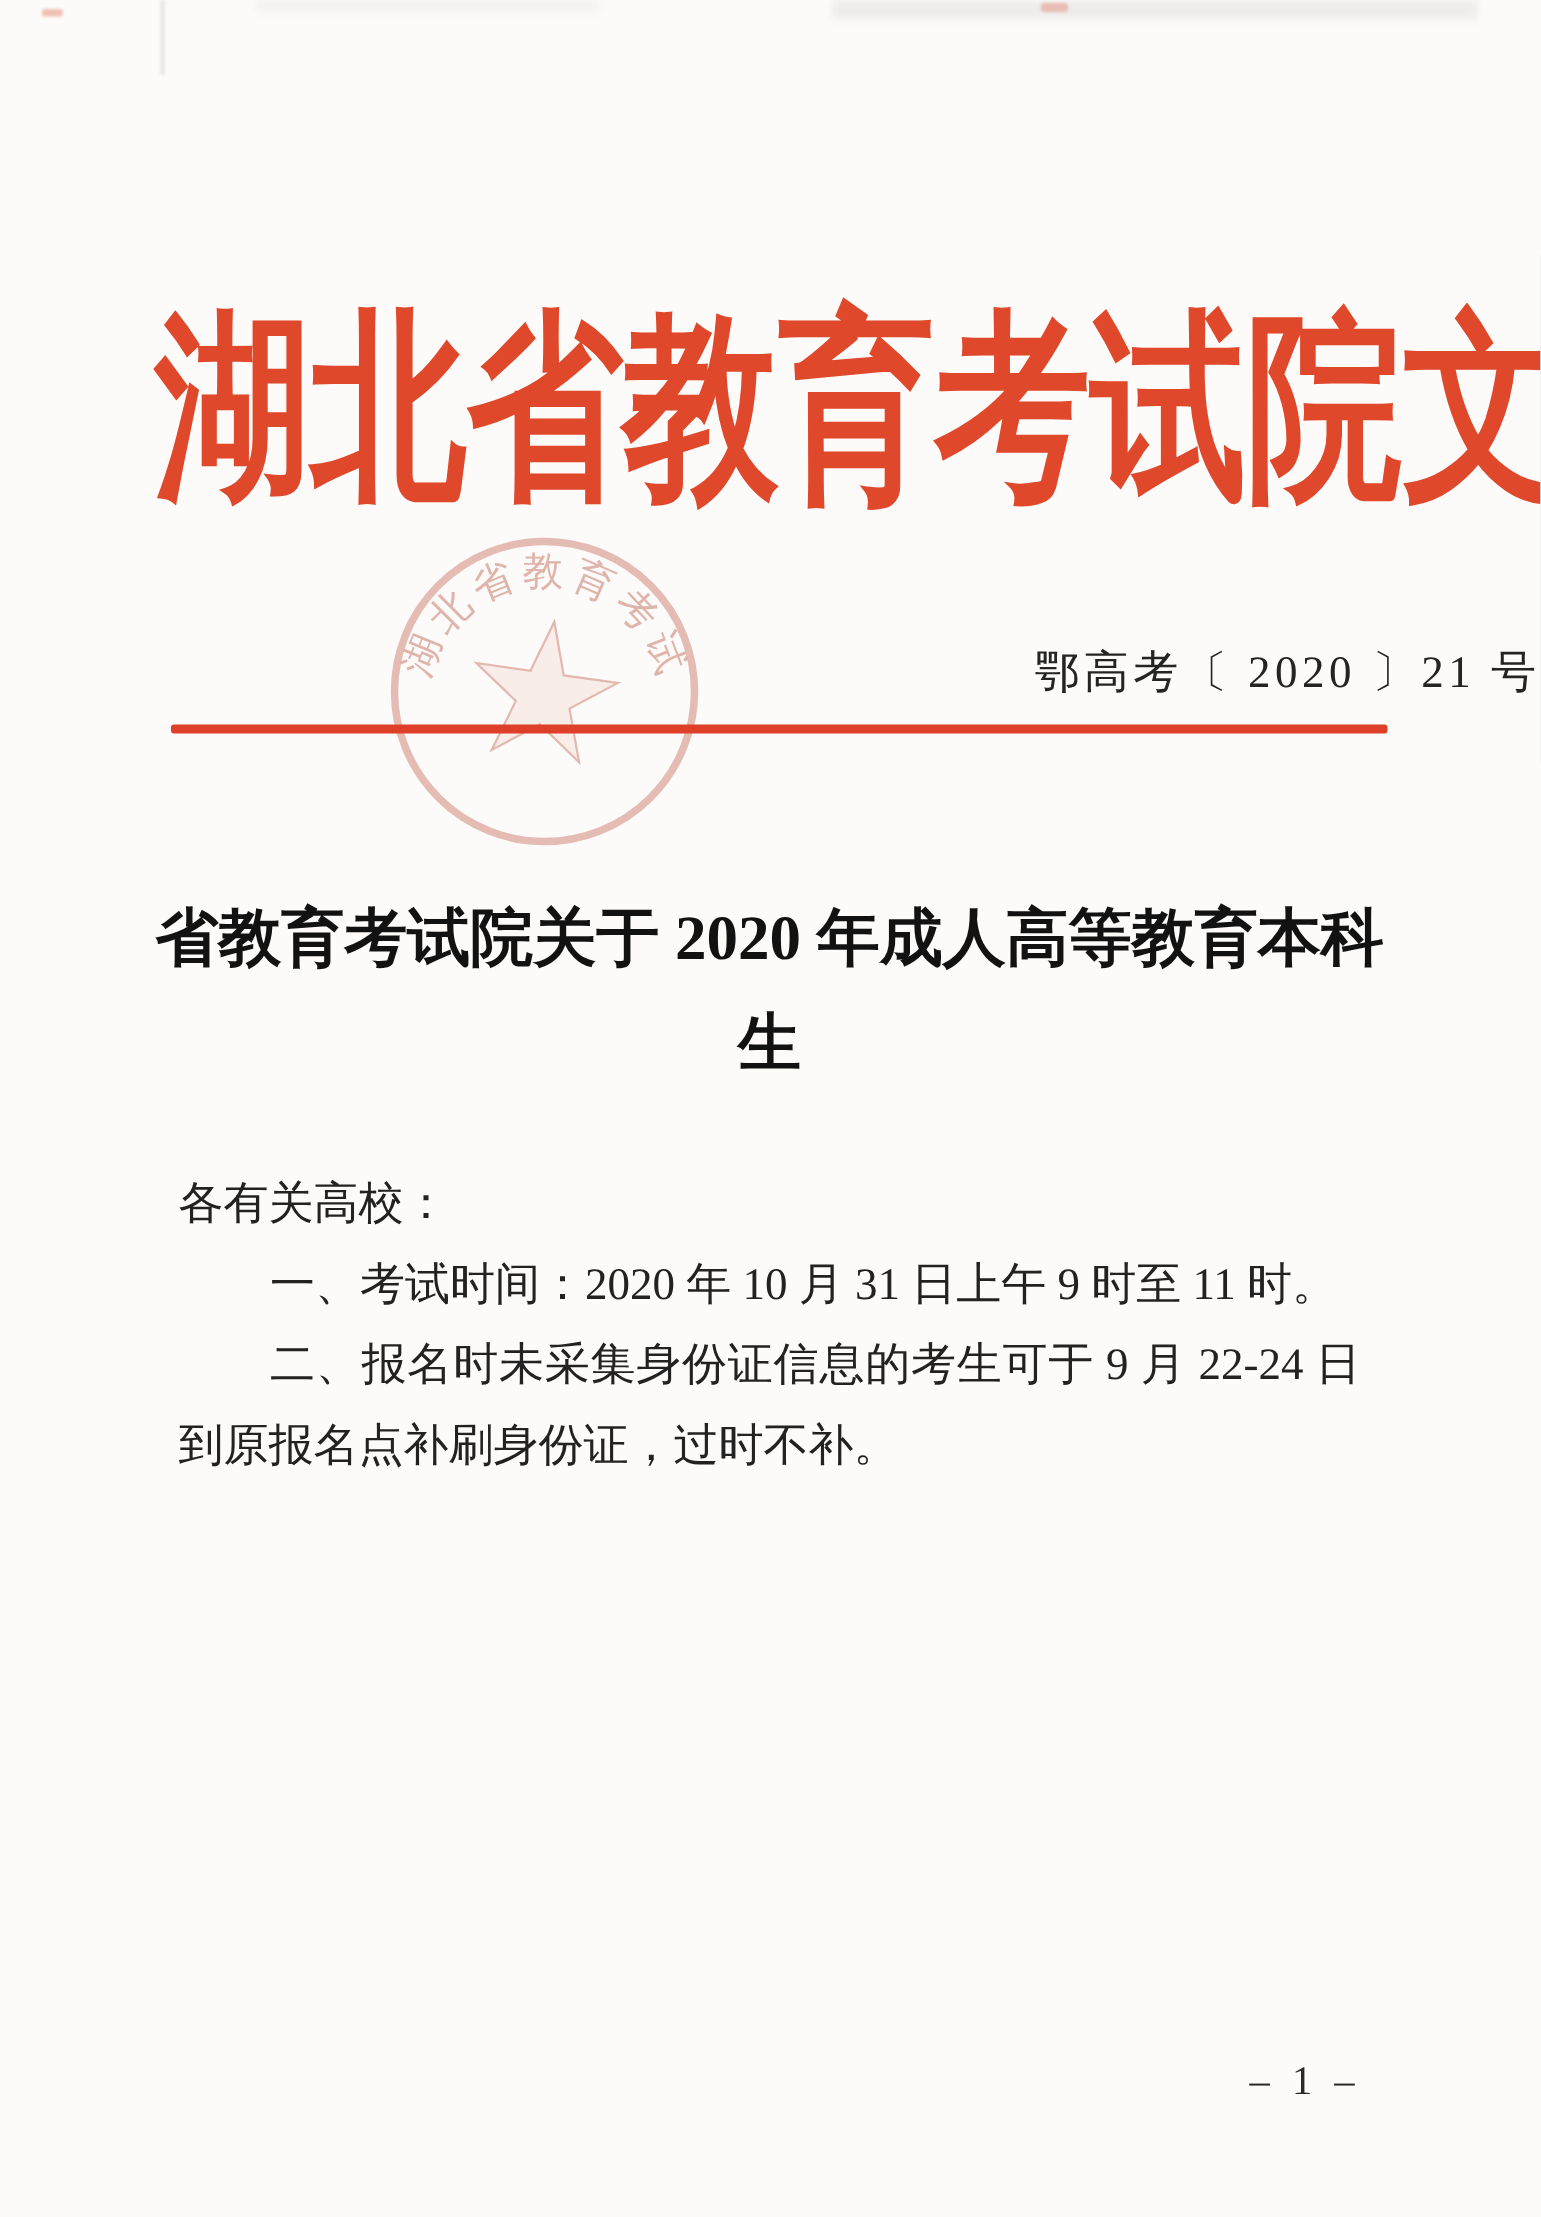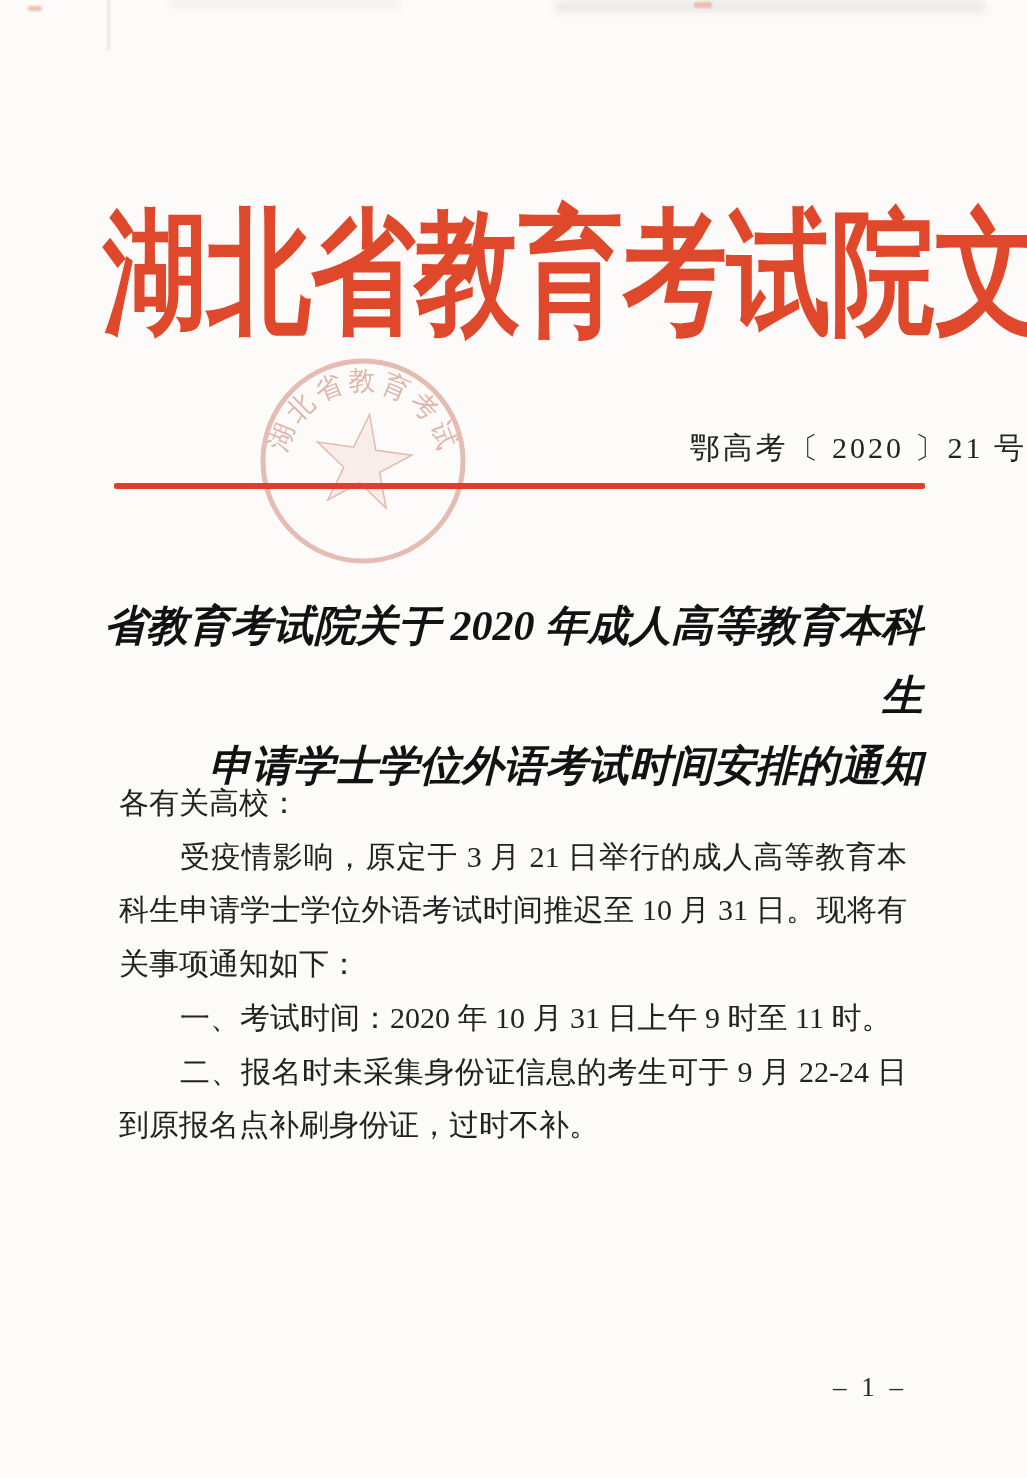--- a/index.html
+++ b/index.html
@@ -43,24 +43,23 @@
     position:absolute;top:428px;left:0;width:1027px;
     text-align:right;
     font-size:30px;letter-spacing:3px;color:#242424;
   }
   .red-rule{
     position:absolute;top:483px;left:114px;width:811px;height:6px;
     background:#de3f28;border-radius:2px;
   }
   .doc-title{
     position:absolute;top:591px;left:103px;width:820px;
-    text-align:right;
+    text-align:center;
     font-size:42px;font-weight:bold;line-height:70px;
     color:#121212;
-    font-style:italic;
   }
   .doc-body{
     position:absolute;top:776px;left:119px;width:788px;
     font-size:30px;line-height:53.7px;
     text-align:justify;
     color:#222;
   }
   .doc-body p{margin:0;}
   .doc-body p.indent{text-indent:61px;}
   .page-number{
@@ -91,25 +90,23 @@
   </svg>
 
   <div class="letterhead">湖北省教育考试院文件</div>
 
   <div class="doc-number">鄂高考〔 2020 〕21 号</div>
 
   <div class="red-rule"></div>
 
   <div class="doc-title">
     <div>省教育考试院关于 2020 年成人高等教育本科生</div>
-    <div>申请学士学位外语考试时间安排的通知</div>
   </div>
 
   <div class="doc-body">
     <p>各有关高校：</p>
-    <p class="indent">受疫情影响，原定于 3 月 21 日举行的成人高等教育本科生申请学士学位外语考试时间推迟至 10 月 31 日。现将有关事项通知如下：</p>
     <p class="indent">一、考试时间：2020 年 10 月 31 日上午 9 时至 11 时。</p>
     <p class="indent">二、报名时未采集身份证信息的考生可于 9 月 22-24 日到原报名点补刷身份证，过时不补。</p>
   </div>
 
   <div class="page-number">– 1 –</div>
 
 </div>
 
 </body></html>

